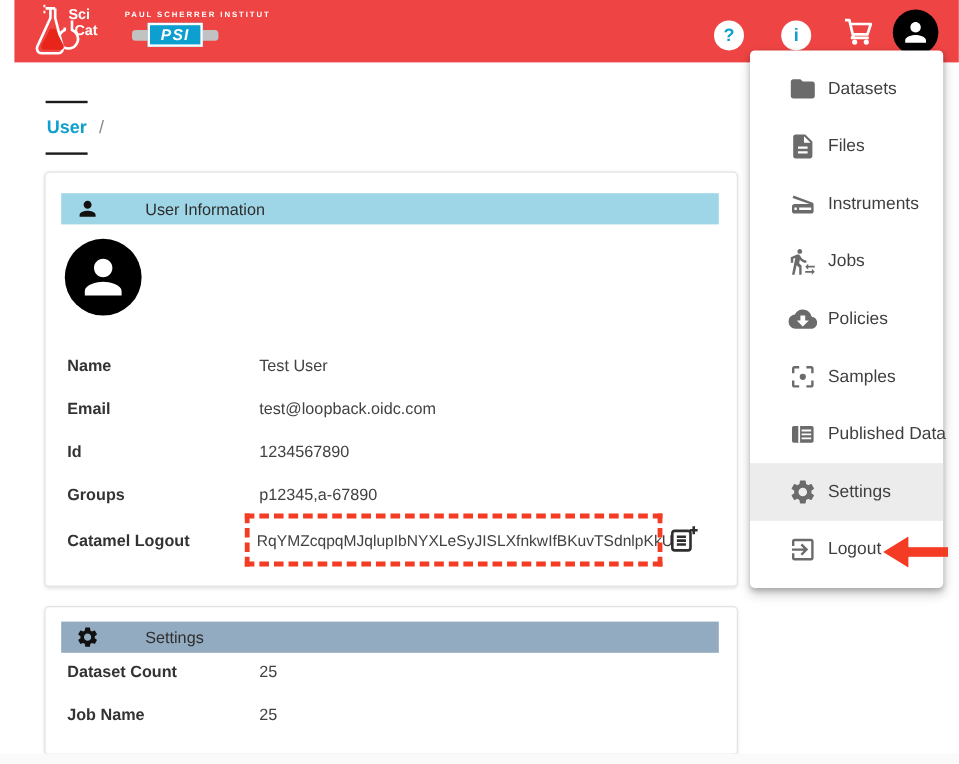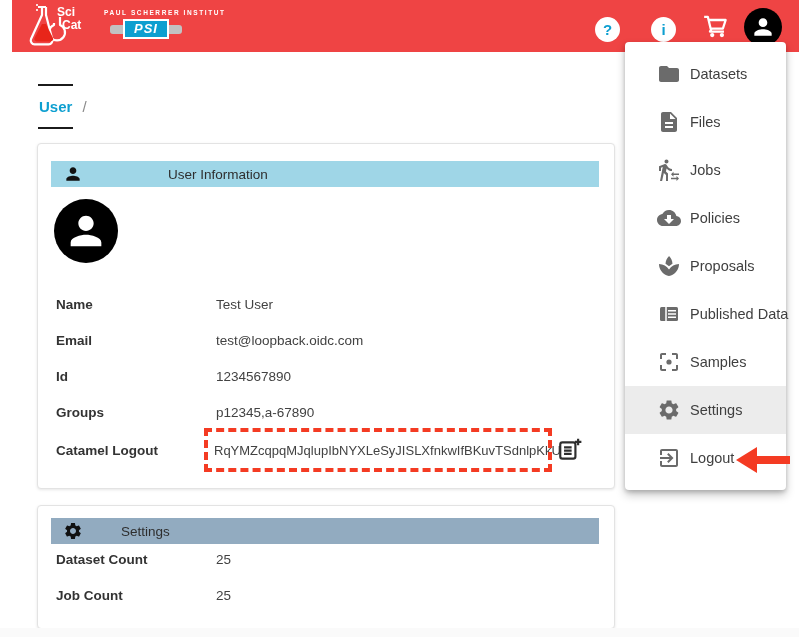--- a/index.html
+++ b/index.html
@@ -67,21 +67,21 @@
     position:absolute;left:37px;width:576px;background:#fff;
     border:1px solid #e3e3e3;border-radius:4px;
     box-shadow:0 1px 3px rgba(0,0,0,0.10);
   }
   .card-user{top:143px;height:344px;}
   .card-settings{top:505px;height:122px;}
   .card-strip{
     position:absolute;left:13px;right:15px;height:26px;
     display:flex;align-items:center;color:#2e2e2e;font-size:13.5px;
   }
-  .strip-user{top:17px;background:#9fd6e7;gap:47px;}
+  .strip-user{top:17px;background:#9fd6e7;}
   .strip-settings{top:12px;background:#92abc0;}
   .strip-icon{width:20px;height:20px;margin-left:12px;color:#111;}
   .strip-icon svg{width:20px;height:20px;display:block;}
   .strip-title{margin-left:38px;}
   .big-avatar{
     position:absolute;left:16px;top:55px;width:64px;height:64px;border-radius:50%;
     background:#000;display:flex;align-items:center;justify-content:center;
   }
   .frow{position:absolute;height:18px;display:flex;align-items:center;font-size:13.5px;color:#333;}
   .frow .flabel{position:absolute;left:18px;font-weight:bold;white-space:nowrap;}
@@ -151,59 +151,59 @@
     <span class="mi-icon">
         <svg viewBox="0 0 24 24">
           <path fill="currentColor" d="M14 2H6c-1.1 0-1.99.9-1.99 2L4 20c0 1.1.89 2 1.99 2H18c1.1 0 2-.9 2-2V8l-6-6zm2 16H8v-2h8v2zm0-4H8v-2h8v2zm-3-5V3.5L18.5 9H13z"></path>
         </svg>
       </span>
     <span class="mi-label">Files</span>
   </div>
   <div class="menu-item">
     <span class="mi-icon">
         <svg viewBox="0 0 24 24">
+          <path fill="currentColor" d="M19.8 10.7L4.2 5l-.7 1.9L17.6 12H5c-1.1 0-2 .9-2 2v4c0 1.1.9 2 2 2h14c1.1 0 2-.9 2-2v-5.5c0-.8-.5-1.6-1.2-1.8zM7 17H5v-2h2v2zm12 0H9v-2h10v2z"></path>
+        </svg>
+      </span>
+    <span class="mi-label">Instruments</span>
+  </div>
+  <div class="menu-item">
+    <span class="mi-icon">
+        <svg viewBox="0 0 24 24">
           <path fill="currentColor" d="M16.49 15.5v-1.75L14 16.25l2.49 2.5V17H22v-1.5h-5.51zm3.02 4.25H14v1.5h5.51V23L22 20.5 19.51 18v1.75zM9.5 5.5c1.1 0 2-.9 2-2s-.9-2-2-2-2 .9-2 2 .9 2 2 2zM5.75 8.9L3 23h2.1l1.75-8L9 17v6h2v-7.55L8.95 13.4l.6-3C10.85 12 12.8 13 15 13v-2c-1.85 0-3.45-1-4.35-2.45l-.95-1.6C9.35 6.35 8.7 6 8 6c-.25 0-.5.05-.75.15L2 8.3V13h2V9.65l1.75-.75z"></path>
         </svg>
       </span>
     <span class="mi-label">Jobs</span>
   </div>
   <div class="menu-item">
     <span class="mi-icon">
         <svg viewBox="0 0 24 24">
           <path fill="currentColor" d="M19.35 10.04C18.67 6.59 15.64 4 12 4 9.11 4 6.6 5.64 5.35 8.04 2.34 8.36 0 10.91 0 14c0 3.31 2.69 6 6 6h13c2.76 0 5-2.24 5-5 0-2.64-2.05-4.78-4.65-4.96zM17 13l-5 5-5-5h3V9h4v4h3z"></path>
         </svg>
       </span>
     <span class="mi-label">Policies</span>
   </div>
   <div class="menu-item">
     <span class="mi-icon">
         <svg viewBox="0 0 24 24">
-          <path fill="currentColor" d="M15.49 9.63c-.18-2.79-1.31-5.51-3.43-7.63-2.14 2.14-3.32 4.86-3.55 7.63 1.28.68 2.46 1.56 3.49 2.63 1.03-1.06 2.21-1.94 3.49-2.63zM12 15.45C9.85 12.17 6.18 10 2 10c0 5.32 3.36 9.82 8.03 11.49.63.23 1.29.4 1.97.51.68-.12 1.33-.29 1.97-.51C18.64 19.82 22 15.32 22 10c-4.18 0-7.85 2.17-10 5.45z"></path>
-        </svg>
-      </span>
-    <span class="mi-label">Proposals</span>
+          <path fill="currentColor" d="M5 15H3v4c0 1.1.9 2 2 2h4v-2H5v-4zM5 5h4V3H5c-1.1 0-2 .9-2 2v4h2V5zm14-2h-4v2h4v4h2V5c0-1.1-.9-2-2-2zm0 16h-4v2h4c1.1 0 2-.9 2-2v-4h-2v4z"></path>
+          <circle cx="12" cy="12" r="2.6" fill="currentColor"></circle>
+        </svg>
+      </span>
+    <span class="mi-label">Samples</span>
   </div>
   <div class="menu-item">
     <span class="mi-icon">
         <svg viewBox="0 0 24 24">
           <rect x="3" y="5" width="18" height="14" rx="1.5" fill="currentColor"></rect>
           <line x1="9" y1="5" x2="9" y2="19" stroke="#fff" stroke-width="1.5"></line>
           <path stroke="#fff" stroke-width="1.6" d="M11 8.7h8M11 12h8M11 15.3h8"></path>
         </svg>
       </span>
     <span class="mi-label">Published Data</span>
-  </div>
-  <div class="menu-item">
-    <span class="mi-icon">
-        <svg viewBox="0 0 24 24">
-          <path fill="currentColor" d="M5 15H3v4c0 1.1.9 2 2 2h4v-2H5v-4zM5 5h4V3H5c-1.1 0-2 .9-2 2v4h2V5zm14-2h-4v2h4v4h2V5c0-1.1-.9-2-2-2zm0 16h-4v2h4c1.1 0 2-.9 2-2v-4h-2v4z"></path>
-          <circle cx="12" cy="12" r="2.6" fill="currentColor"></circle>
-        </svg>
-      </span>
-    <span class="mi-label">Samples</span>
   </div>
   <div class="menu-item highlight">
     <span class="mi-icon">
         <svg viewBox="0 0 24 24">
           <path fill="currentColor" d="M19.14 12.94c.04-.3.06-.61.06-.94 0-.32-.02-.64-.07-.94l2.03-1.58c.18-.14.23-.41.12-.61l-1.92-3.32c-.12-.22-.37-.29-.59-.22l-2.39.96c-.5-.38-1.03-.7-1.62-.94l-.36-2.54c-.04-.24-.24-.41-.48-.41h-3.84c-.24 0-.43.17-.47.41l-.36 2.54c-.59.24-1.13.57-1.62.94l-2.39-.96c-.22-.08-.47 0-.59.22L2.74 8.87c-.12.21-.08.47.12.61l2.03 1.58c-.05.3-.09.63-.09.94s.02.64.07.94l-2.03 1.58c-.18.14-.23.41-.12.61l1.92 3.32c.12.22.37.29.59.22l2.39-.96c.5.38 1.03.7 1.62.94l.36 2.54c.05.24.24.41.48.41h3.84c.24 0 .44-.17.47-.41l.36-2.54c.59-.24 1.13-.56 1.62-.94l2.39.96c.22.08.47 0 .59-.22l1.92-3.32c.12-.22.07-.47-.12-.61l-2.01-1.58zM12 15.6c-1.98 0-3.6-1.62-3.6-3.6s1.62-3.6 3.6-3.6 3.6 1.62 3.6 3.6-1.62 3.6-3.6 3.6z"></path>
         </svg>
       </span>
     <span class="mi-label">Settings</span>
   </div>
   <div class="menu-item">
@@ -281,18 +281,18 @@
           <path fill="currentColor" d="M19.14 12.94c.04-.3.06-.61.06-.94 0-.32-.02-.64-.07-.94l2.03-1.58c.18-.14.23-.41.12-.61l-1.92-3.32c-.12-.22-.37-.29-.59-.22l-2.39.96c-.5-.38-1.03-.7-1.62-.94l-.36-2.54c-.04-.24-.24-.41-.48-.41h-3.84c-.24 0-.43.17-.47.41l-.36 2.54c-.59.24-1.13.57-1.62.94l-2.39-.96c-.22-.08-.47 0-.59.22L2.74 8.87c-.12.21-.08.47.12.61l2.03 1.58c-.05.3-.09.63-.09.94s.02.64.07.94l-2.03 1.58c-.18.14-.23.41-.12.61l1.92 3.32c.12.22.37.29.59.22l2.39-.96c.5.38 1.03.7 1.62.94l.36 2.54c.05.24.24.41.48.41h3.84c.24 0 .44-.17.47-.41l.36-2.54c.59-.24 1.13-.56 1.62-.94l2.39.96c.22.08.47 0 .59-.22l1.92-3.32c.12-.22.07-.47-.12-.61l-2.01-1.58zM12 15.6c-1.98 0-3.6-1.62-3.6-3.6s1.62-3.6 3.6-3.6 3.6 1.62 3.6 3.6-1.62 3.6-3.6 3.6z"></path>
         </svg>
     </span>
     <span class="strip-title">Settings</span>
   </div>
   <div class="frow" style="top:44px;left:0;right:0;">
     <span class="flabel">Dataset Count</span>
     <span class="fvalue">25</span>
   </div>
   <div class="frow" style="top:80px;left:0;right:0;">
-    <span class="flabel">Job Count</span>
+    <span class="flabel">Job Name</span>
     <span class="fvalue">25</span>
   </div>
 </div>
 
 <div class="bottom-strip"></div>
 
 </body></html>

